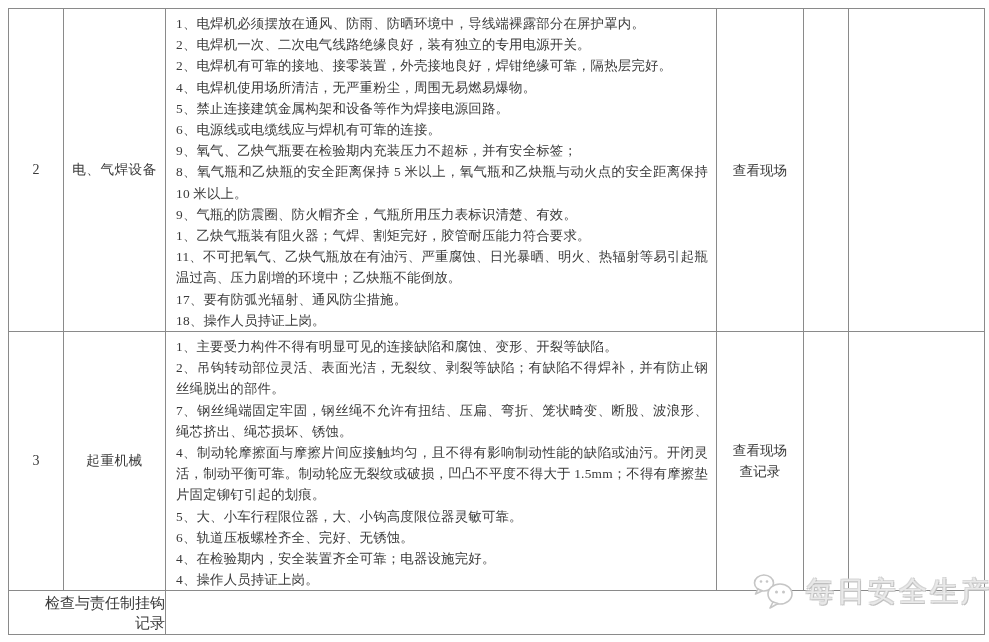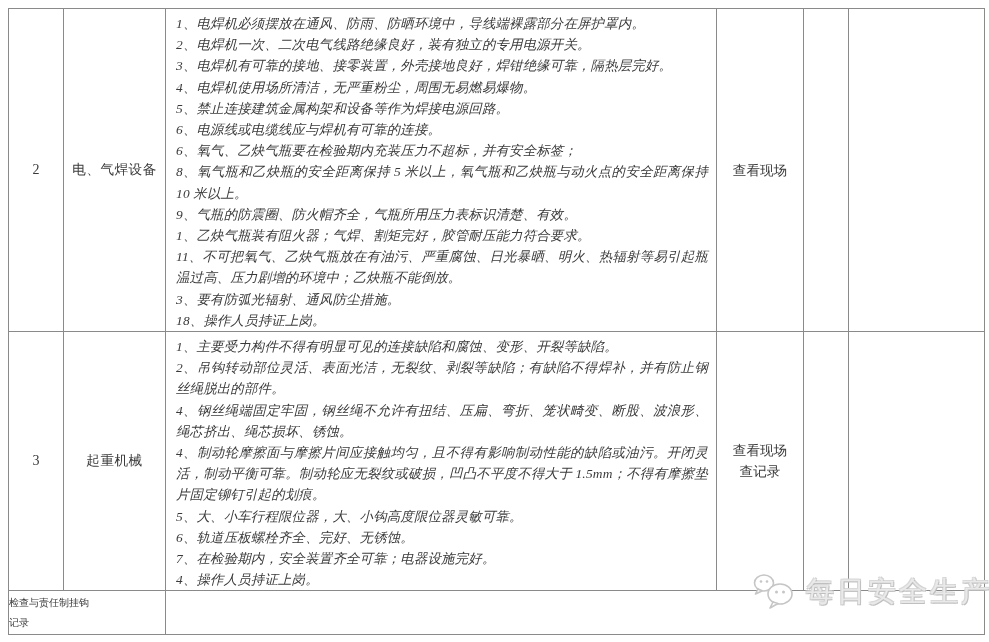--- a/index.html
+++ b/index.html
@@ -42,39 +42,38 @@
     text-align: center;
     font-size: 13.6px;
     letter-spacing: 0.5px;
     margin-top: 28px;
   }
   td.c-items {
     vertical-align: top;
   }
   .items {
     padding: 4px 8px 0 10px;
-    font-style: italic;
   }
   .item {
     font-size: 13.4px;
     line-height: 21.2px;
     text-align: justify;
     letter-spacing: 0.2px;
   }
   td.c-method {
     text-align: center;
     font-size: 13.6px;
   }
   .mline {
     line-height: 21px;
     font-family: Liberation Serif, serif;
   }
   td.c-footer-label {
-    text-align: left;
-    font-size: 10px;
+    text-align: right;
+    font-size: 15px;
   }
   .fline {
     line-height: 20px;
   }
   .watermark {
     position: absolute;
     left: 752px;
     top: 572px;
     display: flex;
     align-items: center;
@@ -107,54 +106,54 @@
       <col style="width:136px">
     </colgroup>
     <tbody>
       <tr style="height:321px">
         <td class="c-no">2</td>
         <td class="c-cat">电、气焊设备</td>
         <td class="c-items">
           <div class="items">
               <div class="item">1、电焊机必须摆放在通风、防雨、防晒环境中，导线端裸露部分在屏护罩内。</div>
               <div class="item">2、电焊机一次、二次电气线路绝缘良好，装有独立的专用电源开关。</div>
-              <div class="item">3、电焊机有可靠的接地、接零装置，外壳接地良好，焊钳绝缘可靠，隔热层完好。</div>
+              <div class="item">2、电焊机有可靠的接地、接零装置，外壳接地良好，焊钳绝缘可靠，隔热层完好。</div>
               <div class="item">4、电焊机使用场所清洁，无严重粉尘，周围无易燃易爆物。</div>
               <div class="item">5、禁止连接建筑金属构架和设备等作为焊接电源回路。</div>
               <div class="item">6、电源线或电缆线应与焊机有可靠的连接。</div>
-              <div class="item">6、氧气、乙炔气瓶要在检验期内充装压力不超标，并有安全标签；</div>
+              <div class="item">9、氧气、乙炔气瓶要在检验期内充装压力不超标，并有安全标签；</div>
               <div class="item">8、氧气瓶和乙炔瓶的安全距离保持 5 米以上，氧气瓶和乙炔瓶与动火点的安全距离保持 10 米以上。</div>
               <div class="item">9、气瓶的防震圈、防火帽齐全，气瓶所用压力表标识清楚、有效。</div>
               <div class="item">1、乙炔气瓶装有阻火器；气焊、割矩完好，胶管耐压能力符合要求。</div>
               <div class="item">11、不可把氧气、乙炔气瓶放在有油污、严重腐蚀、日光暴晒、明火、热辐射等易引起瓶温过高、压力剧增的环境中；乙炔瓶不能倒放。</div>
-              <div class="item">3、要有防弧光辐射、通风防尘措施。</div>
+              <div class="item">17、要有防弧光辐射、通风防尘措施。</div>
               <div class="item">18、操作人员持证上岗。</div>
             </div>
         </td>
         <td class="c-method">
           <div>
               <div class="mline">查看现场</div>
             </div>
         </td>
         <td class="c-empty"></td>
         <td class="c-empty"></td>
       </tr>
 
       <tr style="height:254px">
         <td class="c-no">3</td>
         <td class="c-cat">起重机械</td>
         <td class="c-items">
           <div class="items">
               <div class="item">1、主要受力构件不得有明显可见的连接缺陷和腐蚀、变形、开裂等缺陷。</div>
               <div class="item">2、吊钩转动部位灵活、表面光洁，无裂纹、剥裂等缺陷；有缺陷不得焊补，并有防止钢丝绳脱出的部件。</div>
-              <div class="item">4、钢丝绳端固定牢固，钢丝绳不允许有扭结、压扁、弯折、笼状畸变、断股、波浪形、绳芯挤出、绳芯损坏、锈蚀。</div>
+              <div class="item">7、钢丝绳端固定牢固，钢丝绳不允许有扭结、压扁、弯折、笼状畸变、断股、波浪形、绳芯挤出、绳芯损坏、锈蚀。</div>
               <div class="item">4、制动轮摩擦面与摩擦片间应接触均匀，且不得有影响制动性能的缺陷或油污。开闭灵活，制动平衡可靠。制动轮应无裂纹或破损，凹凸不平度不得大于 1.5mm；不得有摩擦垫片固定铆钉引起的划痕。</div>
               <div class="item">5、大、小车行程限位器，大、小钩高度限位器灵敏可靠。</div>
               <div class="item">6、轨道压板螺栓齐全、完好、无锈蚀。</div>
-              <div class="item">7、在检验期内，安全装置齐全可靠；电器设施完好。</div>
+              <div class="item">4、在检验期内，安全装置齐全可靠；电器设施完好。</div>
               <div class="item">4、操作人员持证上岗。</div>
             </div>
         </td>
         <td class="c-method">
           <div>
               <div class="mline">查看现场</div>
               <div class="mline">查记录</div>
             </div>
         </td>
         <td class="c-empty"></td>

